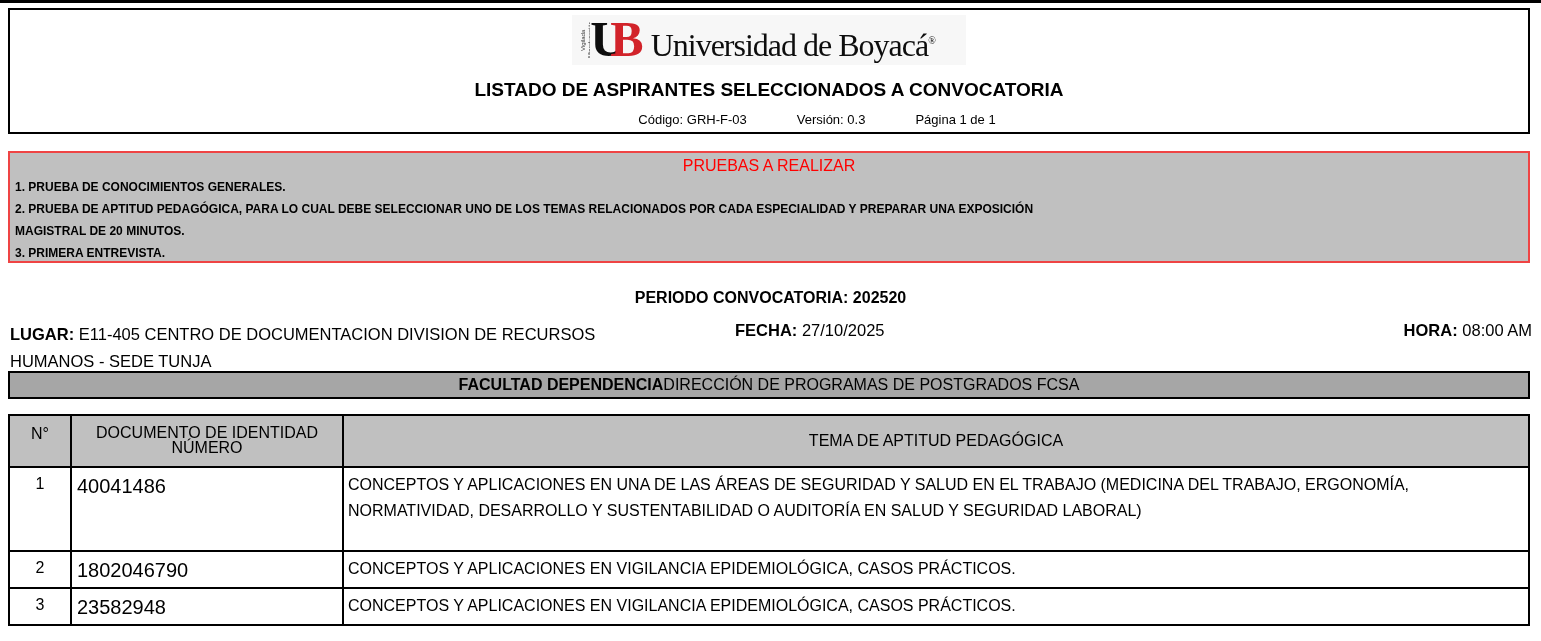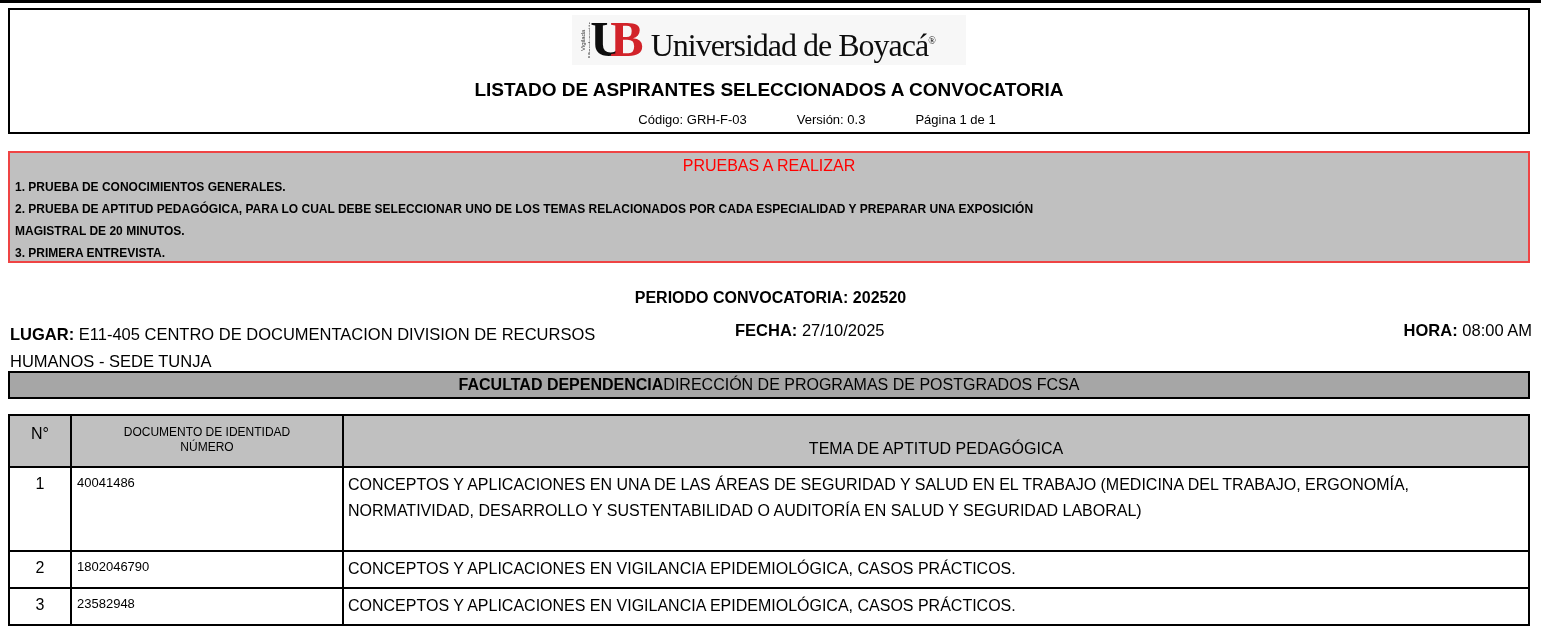--- a/index.html
+++ b/index.html
@@ -60,24 +60,24 @@
   }
   .facultad-bar .blabel { }
 
   
   .listado { position:absolute; left:8px; top:414px; width:1522px;
     border-collapse:collapse; table-layout:fixed; }
   .listado th, .listado td { border:2px solid #000; vertical-align:top; }
   .listado th { background:#c0c0c0; font-weight:normal; text-align:center; }
   .col-n { width:62px; } .col-doc { width:272px; }
   th.h-n    { font-size:16px; padding-top:9px;  height:52px; }
-  th.h-doc  { font-size:12px; line-height:15px; padding-top:9px; }
-  th.h-tema { font-size:16px; padding-top:24px; }
+  th.h-doc  { font-size:16px; line-height:15px; padding-top:9px; }
+  th.h-tema { font-size:16px; padding-top:16px; }
   td.c-n    { text-align:center; font-size:16px; padding-top:7px; }
-  td.c-doc  { font-size:13px; padding:7px 2px 0 5px; }
+  td.c-doc  { font-size:20px; padding:7px 2px 0 5px; }
   td.c-tema { font-size:16px; line-height:26px; padding:4px 70px 4px 4px; }
   tr.r-tall  td { height:84px; }
   tr.r-short td { height:37px; }
 </style>
 </head>
 <body>
 
 <div class="page">
   <div class="top-line"></div>
 

